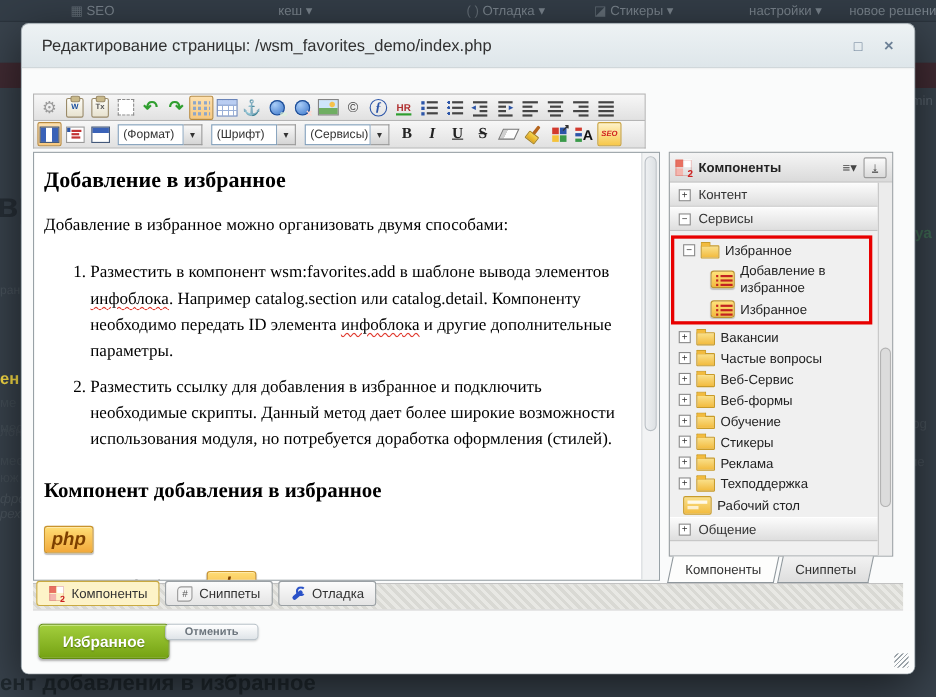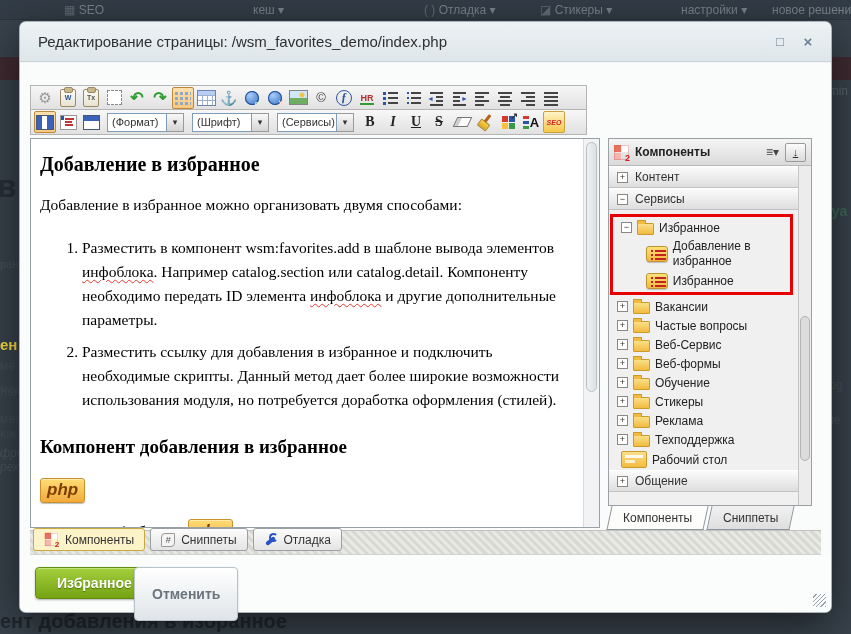--- a/index.html
+++ b/index.html
@@ -156,21 +156,21 @@
 .btabs{position:absolute;left:13px;top:506px;display:flex;gap:5px;z-index:4}
 .btab{height:23px;padding:0 10px;display:flex;align-items:center;gap:6px;background:linear-gradient(#fcfcfc,#e4e4e4);border:1px solid #9aa0a4;border-radius:3px;font-size:12px;color:#333;cursor:pointer}
 .btab.active{background:#fdf3c8;border-color:#c9a93f}
 .minihash{width:14px;height:14px;border:1px solid #999;border-radius:4px 1px 4px 1px;background:#f4f4f4;font-size:9px;color:#555;display:flex;align-items:center;justify-content:center}
 .miniwrench{width:14px;height:14px;position:relative}
 .miniwrench::before{content:"";position:absolute;left:1px;top:6px;width:11px;height:4px;background:#2a52c8;border-radius:2px;transform:rotate(-40deg)}
 .miniwrench::after{content:"";position:absolute;right:0;top:0;width:5px;height:5px;border:2px solid #2a52c8;border-radius:50%;border-right-color:rgba(0,0,0,0)}
 
 
 .savebtn{position:absolute;left:15px;top:545px;padding:7px 21px;font-size:14px;font-weight:bold;color:#fff;background:linear-gradient(#a3cf3d,#75a213);border:1px solid #628c0f;border-radius:4px;text-shadow:0 1px 1px #4e7300;box-shadow:0 1px 2px rgba(0,0,0,.3),inset 0 1px 0 #c4e47f;cursor:pointer;z-index:5}
-.cancelbtn{position:absolute;left:114px;top:545px;padding:18px 17px;font-size:14px;font-weight:bold;color:#6b747c;background:linear-gradient(#ffffff,#dfe4e8);border:1px solid #b9c2c9;border-radius:4px;box-shadow:0 1px 2px rgba(0,0,0,.2);cursor:pointer;z-index:5}
+.cancelbtn{position:absolute;left:130px;top:545px;padding:1px 17px;font-size:10px;font-weight:bold;color:#6b747c;background:linear-gradient(#ffffff,#dfe4e8);border:1px solid #b9c2c9;border-radius:4px;box-shadow:0 1px 2px rgba(0,0,0,.2);cursor:pointer;z-index:5}
 .resize{position:absolute;right:5px;bottom:5px;width:13px;height:13px;background:repeating-linear-gradient(135deg,rgba(0,0,0,0) 0 2px,#9aa2a8 2px 3px);cursor:nwse-resize;z-index:5}
 </style>
 </head>
 <body>
 
 <div class="menubar">
 
 <span>SEO</span>
     <span>кеш ▾</span>
     <span>Отладка ▾</span>

